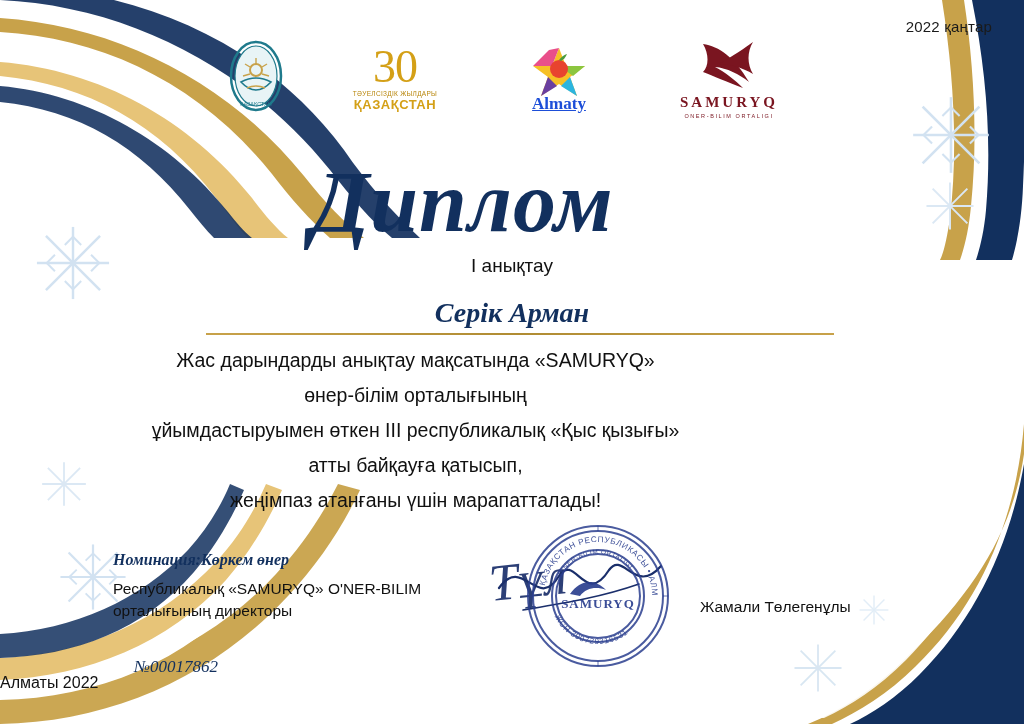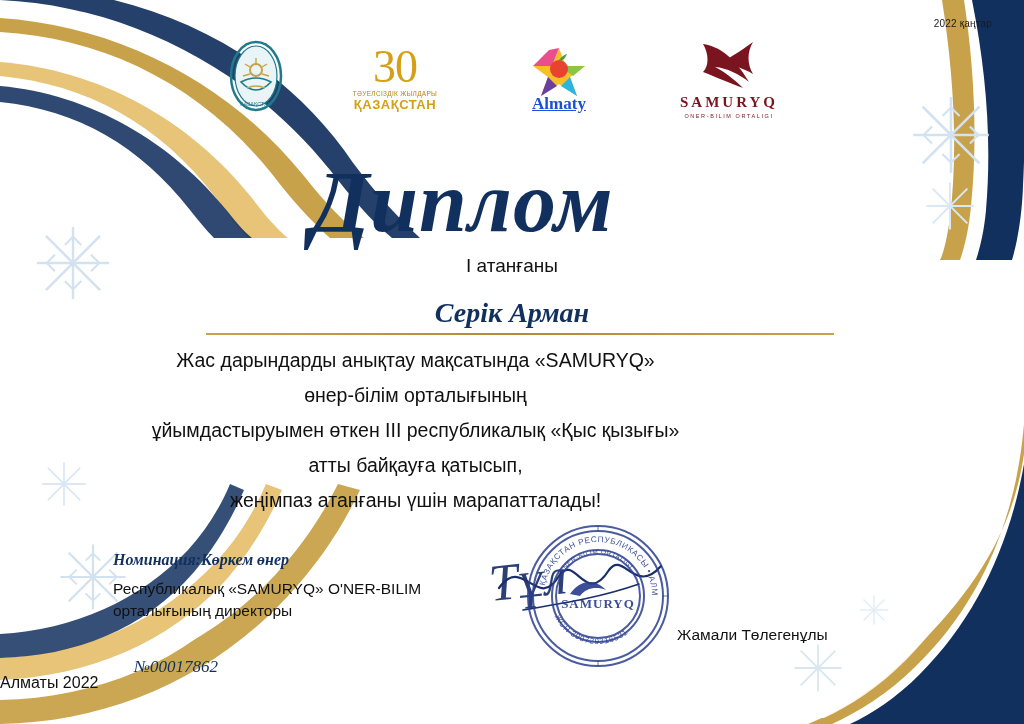--- a/index.html
+++ b/index.html
@@ -24,21 +24,21 @@
   
   .deco { position: absolute; pointer-events: none; }
 
   .deco svg { display: block; }
 
   
   .date-top {
     position: absolute;
     top: 18px;
     right: 32px;
-    font-size: 10px;
+    font-size: 15px;
     color: #1a1a1a;
     letter-spacing: .2px;
   }
 
   
   .logos {
     position: absolute;
     top: 38px;
     left: 0;
     width: 1024px;
@@ -185,25 +185,24 @@
   }
   .place-year {
     position: absolute;
     top: 674px;
     width: 1024px;
     font-size: 16px;
     color: #111111;
   }
   .signer {
     position: absolute;
-    left: 677px;
+    left: 700px;
     top: 598px;
     font-size: 15.5px;
     color: #111111;
-    margin-top: 28px;
   }
   .signature-mark {
     position: absolute;
     left: 489px;
     top: 536px;
     width: 190px;
     height: 90px;
   }
   .signature-mark .scursive {
     position: absolute;
@@ -407,21 +406,21 @@
         <path d="M34 6 C50 8 66 20 80 44 C70 36 58 30 46 29 C56 34 66 42 74 50 C58 44 44 38 34 34 C40 28 40 16 34 6 Z" fill="#7a1520"></path>
         <path d="M84 4 C78 14 78 26 84 36 C74 30 62 26 50 26 C64 18 76 10 84 4 Z" fill="#7a1520"></path>
       </svg>
       <div class="wname">SAMURYQ</div>
       <div class="wsub">ONER-BILIM ORTALIGI</div>
     </div>
 
   </div>
 
   <div class="title">Диплом</div>
-  <div class="degree">I атанғаны</div>
+  <div class="degree">I анықтау</div>
   <div class="recipient">Серік Арман</div>
   <div class="divider"></div>
 
   <div class="body-lines">
     <div class="line">Жас дарындарды анықтау мақсатында  «SAMURYQ»</div>
     <div class="line">өнер-білім орталығының</div>
     <div class="line">ұйымдастыруымен өткен III республикалық «Қыс қызығы»</div>
     <div class="line">атты байқауға қатысып,</div>
     <div class="line">жеңімпаз атанғаны үшін марапатталады!</div>
   </div>

